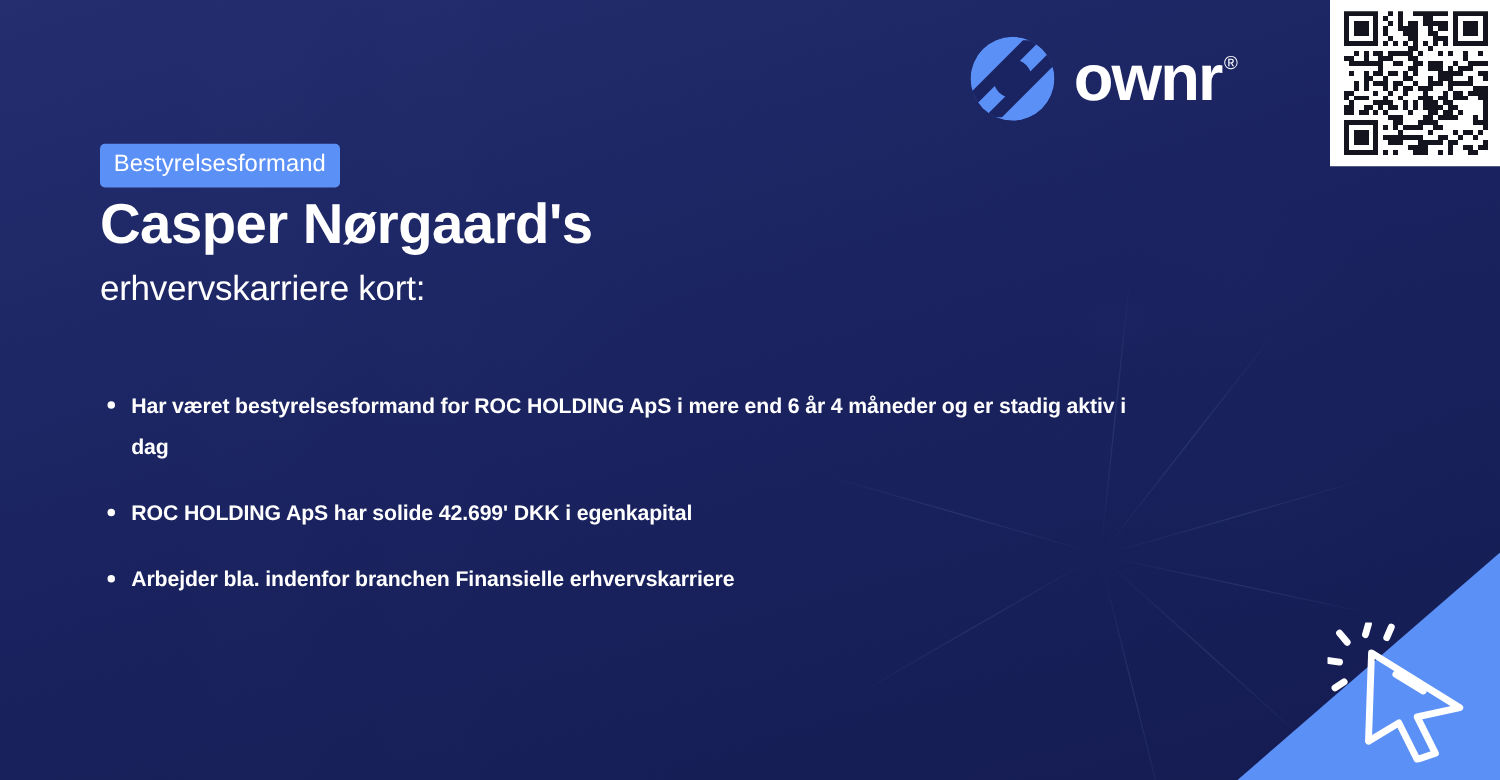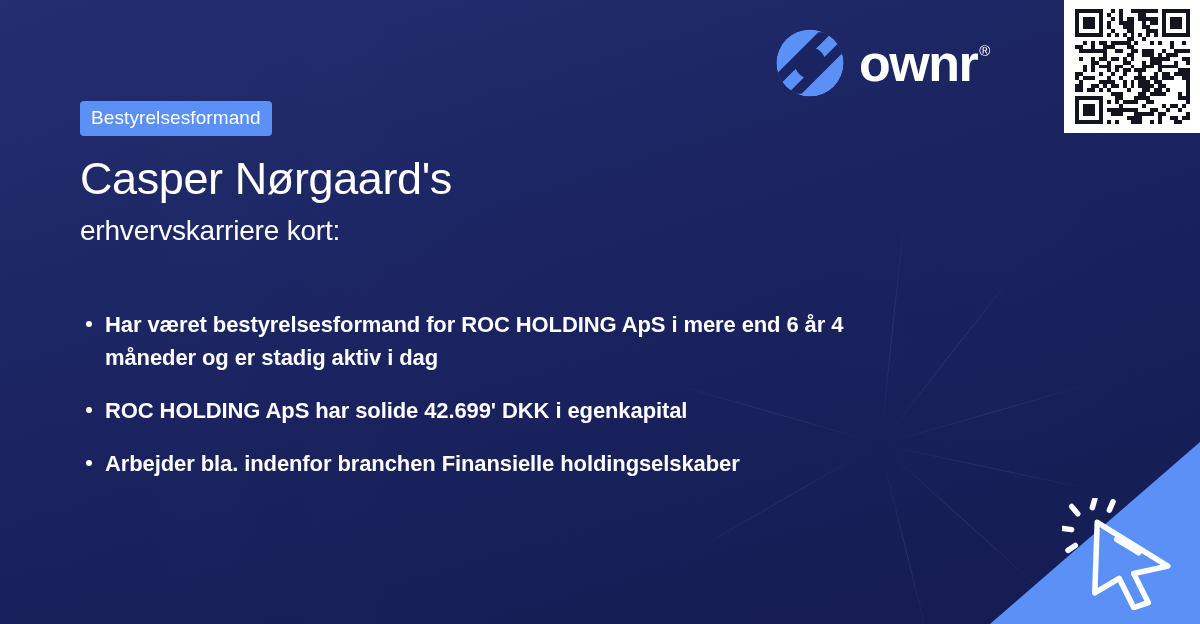--- a/index.html
+++ b/index.html
@@ -59,41 +59,41 @@
     position:absolute; left:50%; top:50%;
     width:230px; height:1px;
     background:linear-gradient(90deg, rgba(255,255,255,0), rgba(180,205,250,.22), rgba(255,255,255,0));
     transform-origin:0 0;
   }
 
   
   .content { position:absolute; left:80px; top:0; width:840px; height:100%; }
 
   .badge {
-    position:absolute; left:0; top:101px;
+    position:absolute; left:0; top:115px;
     display:inline-block;
     background:#5b90f7;
     color:#ffffff;
     font-size:19px;
     line-height:1;
     padding:7px 11px 9px 11px;
     border-radius:4px;
     letter-spacing:.1px;
     white-space:nowrap;
   }
 
   .headline { position:absolute; left:0; top:152px; width:820px; color:#ffffff; }
-  .headline .l1 { font-size:45px; font-weight:normal; line-height:54px; letter-spacing:-.4px; white-space:nowrap; }
+  .headline .l1 { font-size:45px; font-weight:bold; line-height:54px; letter-spacing:-.4px; white-space:nowrap; }
   .headline .l2 { font-size:28px; font-weight:normal; line-height:50px; letter-spacing:-.2px; white-space:nowrap; }
 
   .bullets { position:absolute; left:0; top:308px; width:830px; }
   .bullet {
     position:relative;
     color:#ffffff;
-    font-size:22px;
+    font-size:17px;
     font-weight:bold;
     line-height:33px;
     padding-left:25px;
     margin-bottom:20px;
     letter-spacing:-.1px;
   }
   .bullet .dot {
     position:absolute; left:6px; top:13px;
     width:6px; height:6px; border-radius:50%;
     background:#ffffff;
@@ -159,21 +159,21 @@
       <div class="bullet">
         <span class="dot"></span>
         <span>Har været bestyrelsesformand for ROC HOLDING ApS i mere end 6 år 4 måneder og er stadig aktiv i dag</span>
       </div>
       <div class="bullet">
         <span class="dot"></span>
         <span>ROC HOLDING ApS har solide 42.699' DKK i egenkapital</span>
       </div>
       <div class="bullet">
         <span class="dot"></span>
-        <span>Arbejder bla. indenfor branchen Finansielle holdingselskaber</span>
+        <span>Arbejder bla. indenfor branchen Finansielle erhvervskarriere</span>
       </div>
     </div>
 
   </div>
 
   <div class="logo">
     <svg class="logo-mark" viewBox="0 0 100 100">
       <defs>
         <clipPath id="circClip">
             <circle cx="50" cy="50" r="48"></circle>

